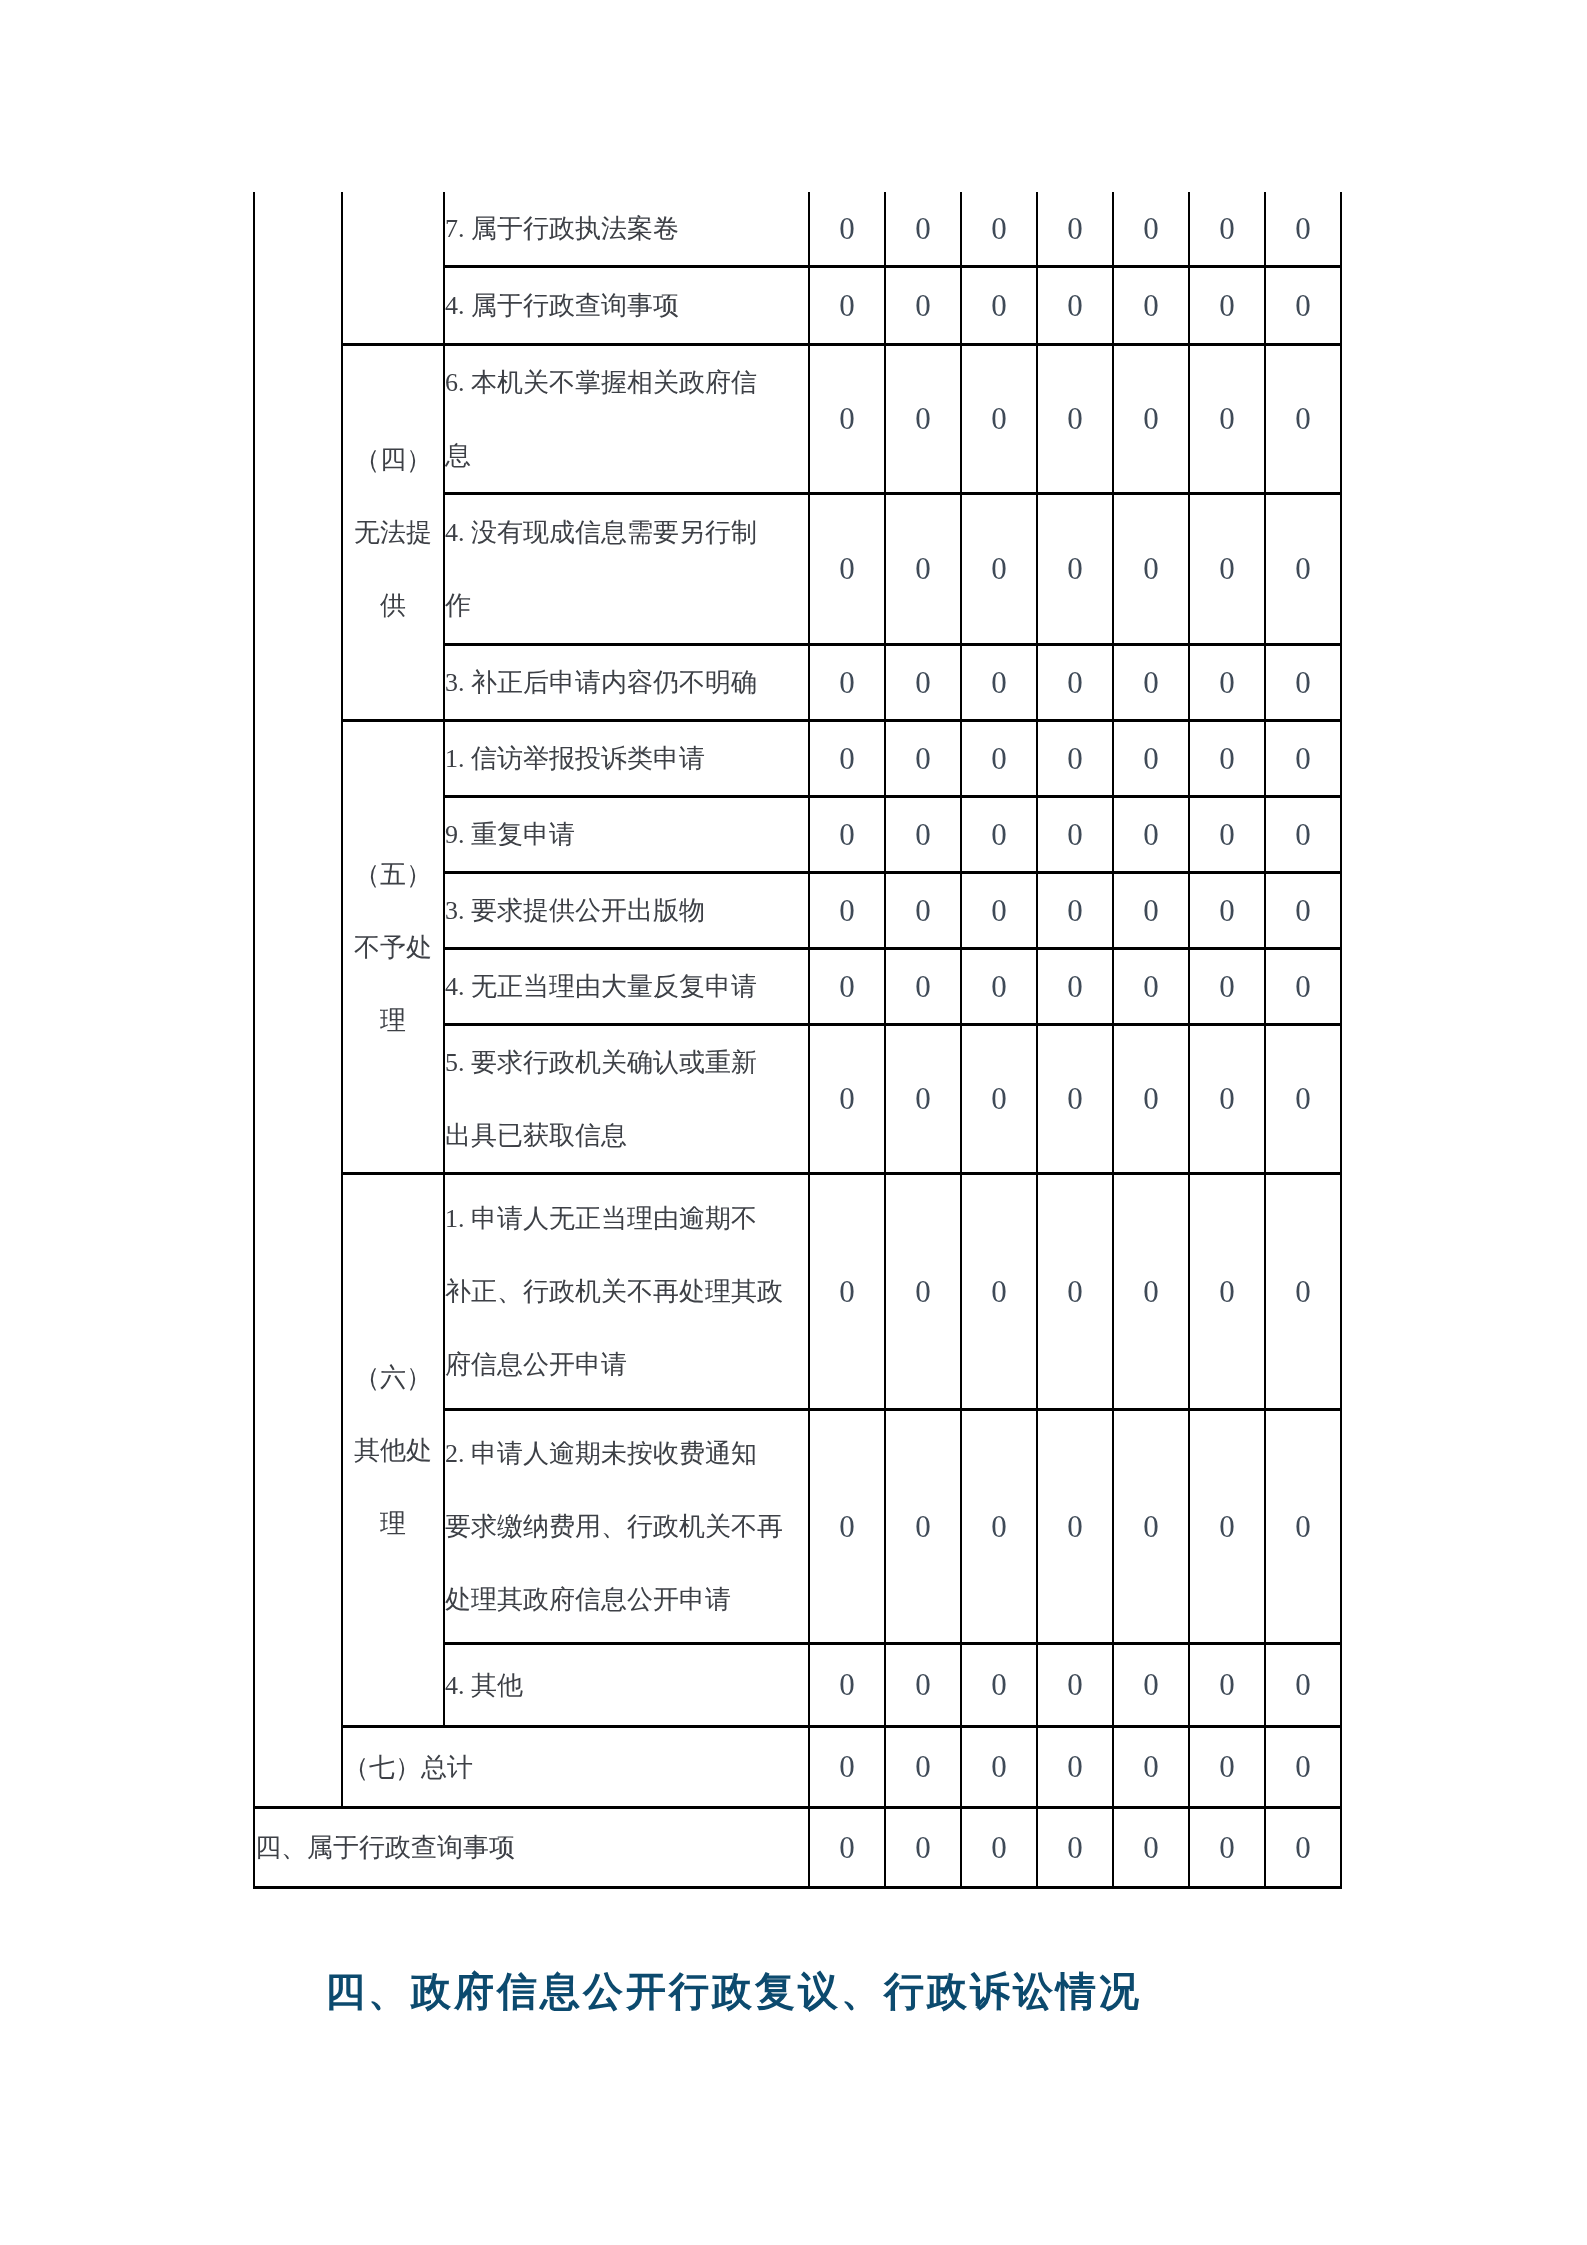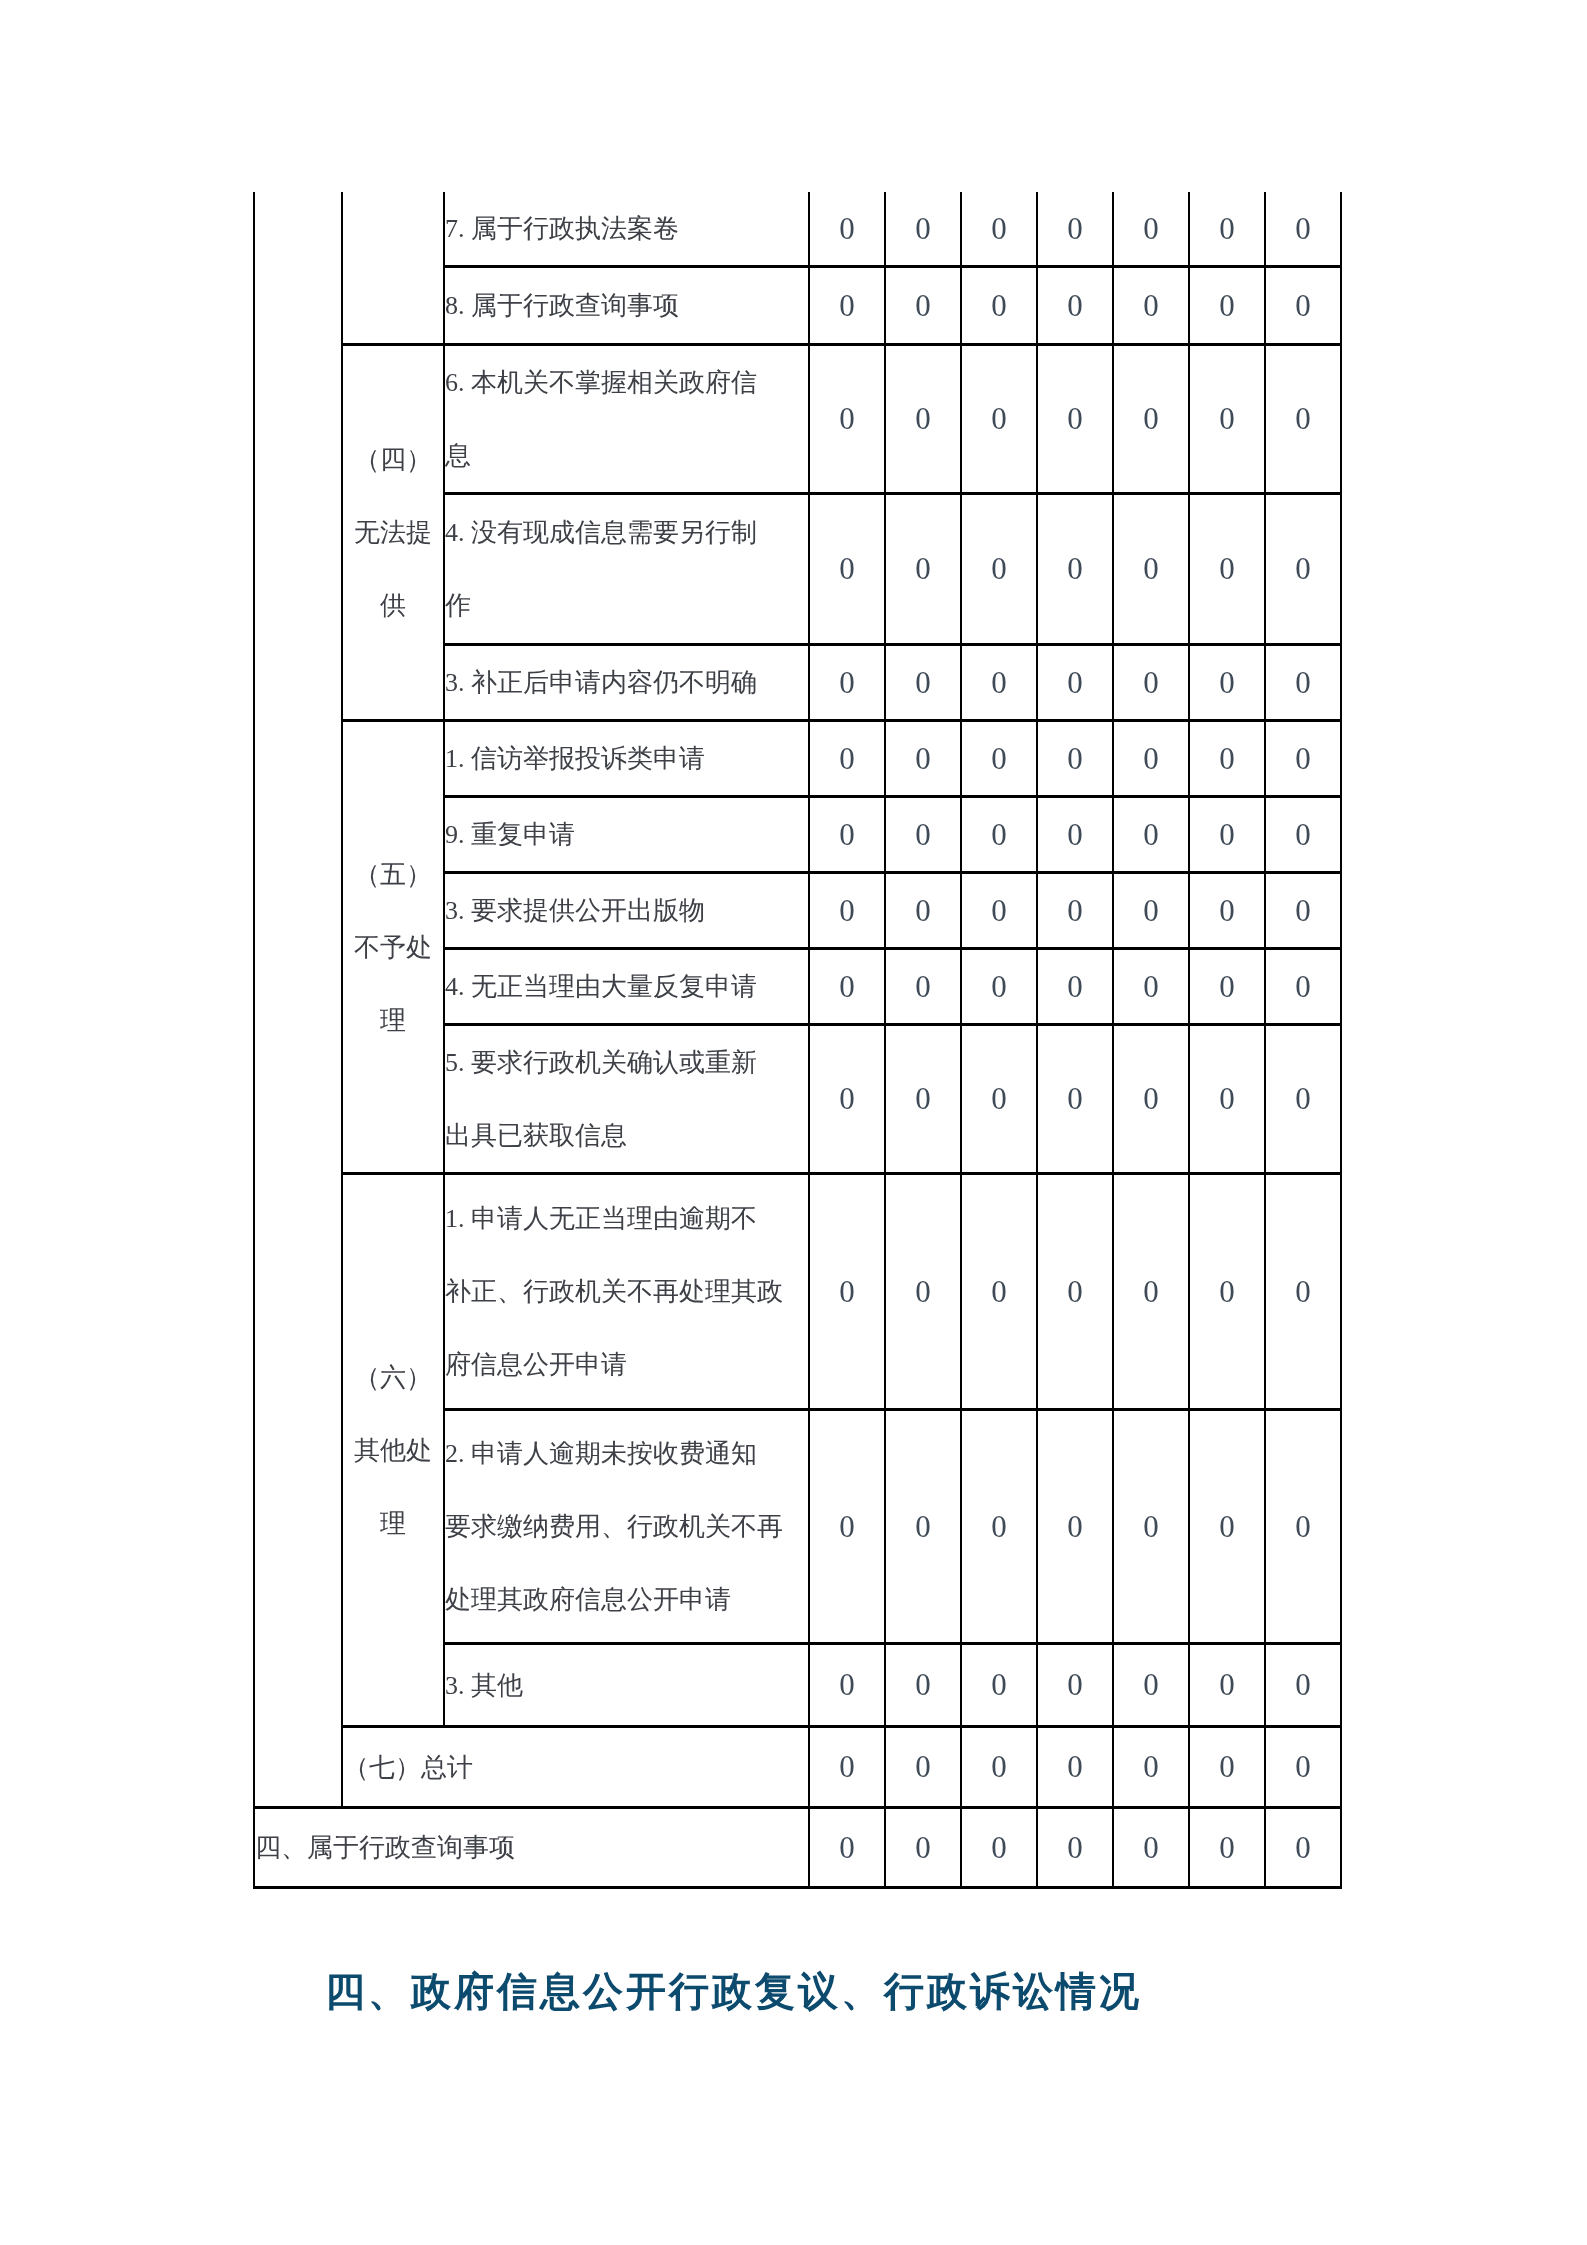--- a/index.html
+++ b/index.html
@@ -63,21 +63,21 @@
         <td class="item-cell">7. 属于行政执法案卷</td>
         <td class="num-cell">0</td>
         <td class="num-cell">0</td>
         <td class="num-cell">0</td>
         <td class="num-cell">0</td>
         <td class="num-cell">0</td>
         <td class="num-cell">0</td>
         <td class="num-cell">0</td>
       </tr>
       <tr style="height:78px">
-        <td class="item-cell">8. 属于行政查询事项</td>
+        <td class="item-cell">4. 属于行政查询事项</td>
         <td class="num-cell">0</td>
         <td class="num-cell">0</td>
         <td class="num-cell">0</td>
         <td class="num-cell">0</td>
         <td class="num-cell">0</td>
         <td class="num-cell">0</td>
         <td class="num-cell">0</td>
       </tr>
       <tr style="height:149px">
         <td class="cat-cell" rowspan="3">（四）
@@ -189,21 +189,21 @@
 处理其政府信息公开申请</td>
         <td class="num-cell">0</td>
         <td class="num-cell">0</td>
         <td class="num-cell">0</td>
         <td class="num-cell">0</td>
         <td class="num-cell">0</td>
         <td class="num-cell">0</td>
         <td class="num-cell">0</td>
       </tr>
       <tr style="height:83px">
-        <td class="item-cell">3. 其他</td>
+        <td class="item-cell">4. 其他</td>
         <td class="num-cell">0</td>
         <td class="num-cell">0</td>
         <td class="num-cell">0</td>
         <td class="num-cell">0</td>
         <td class="num-cell">0</td>
         <td class="num-cell">0</td>
         <td class="num-cell">0</td>
       </tr>
       <tr style="height:81px">
         <td class="item-cell" colspan="2">（七）总计</td>

